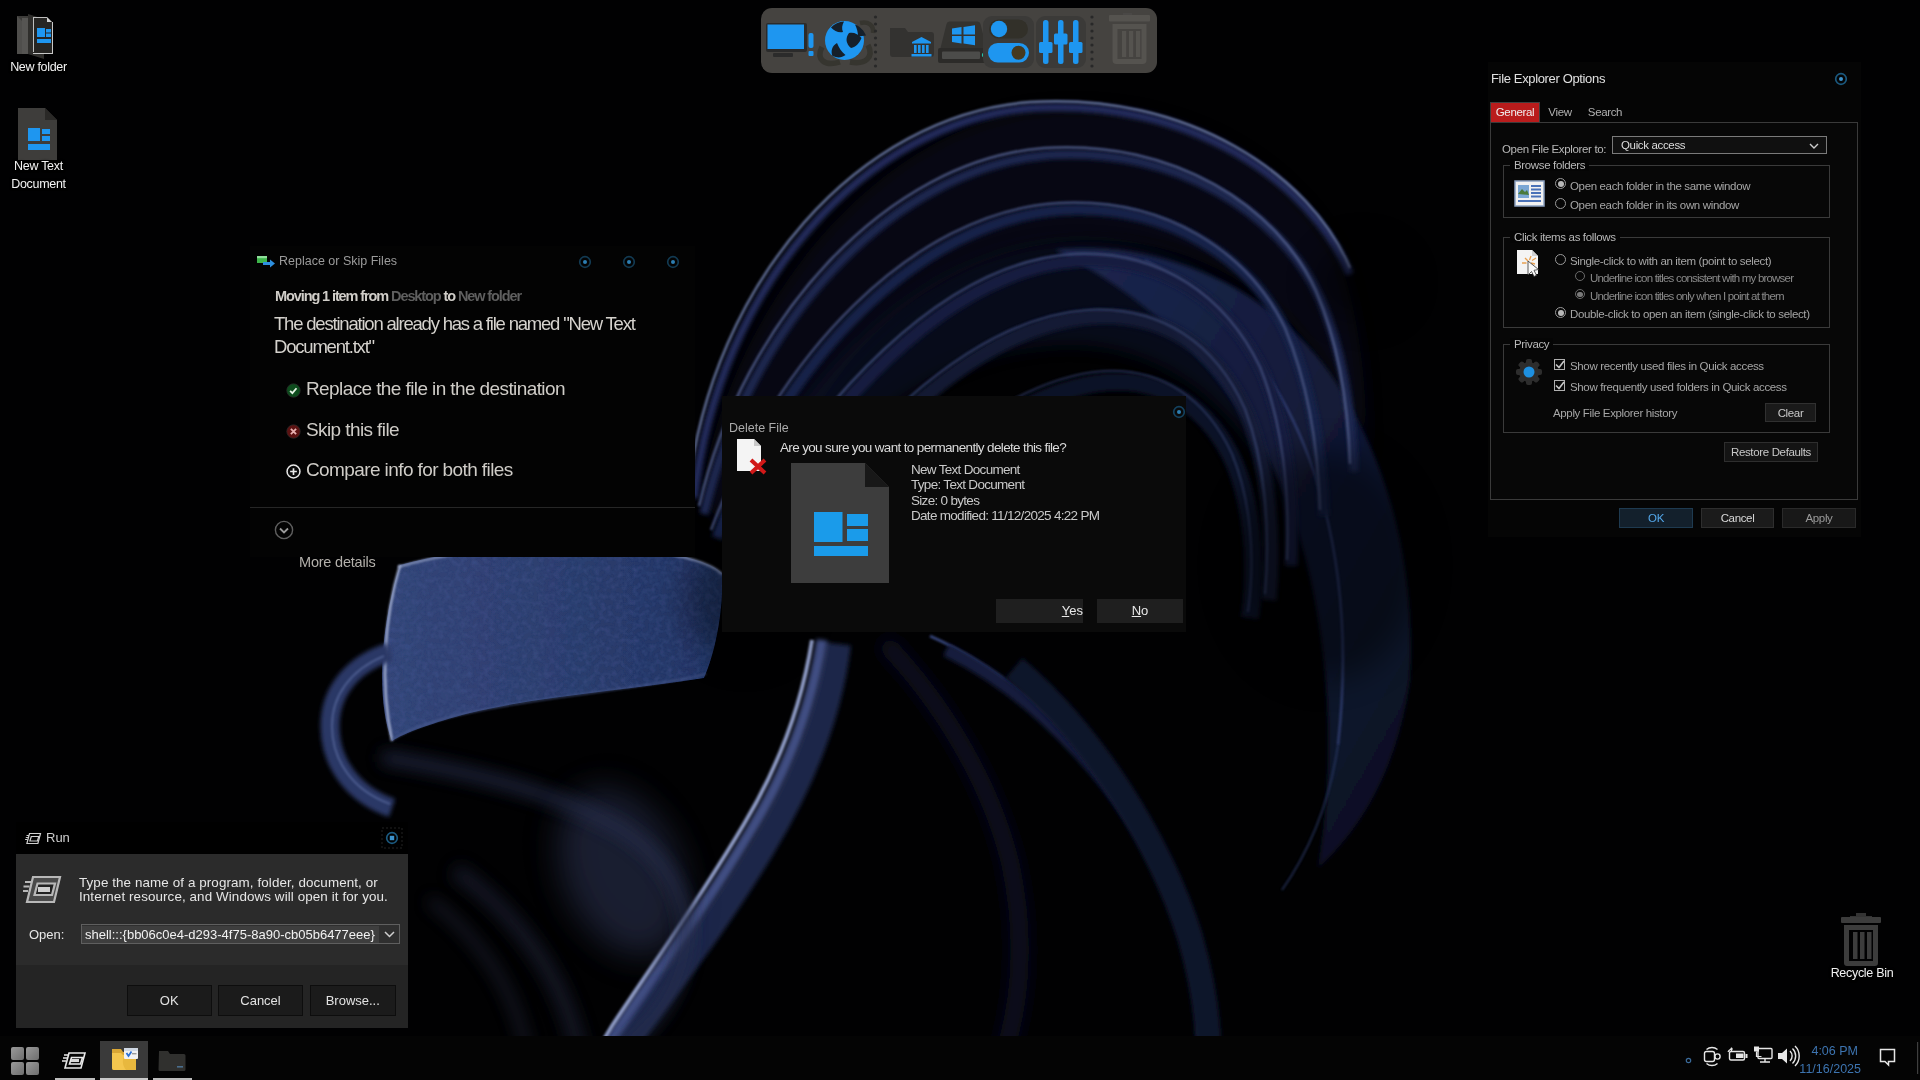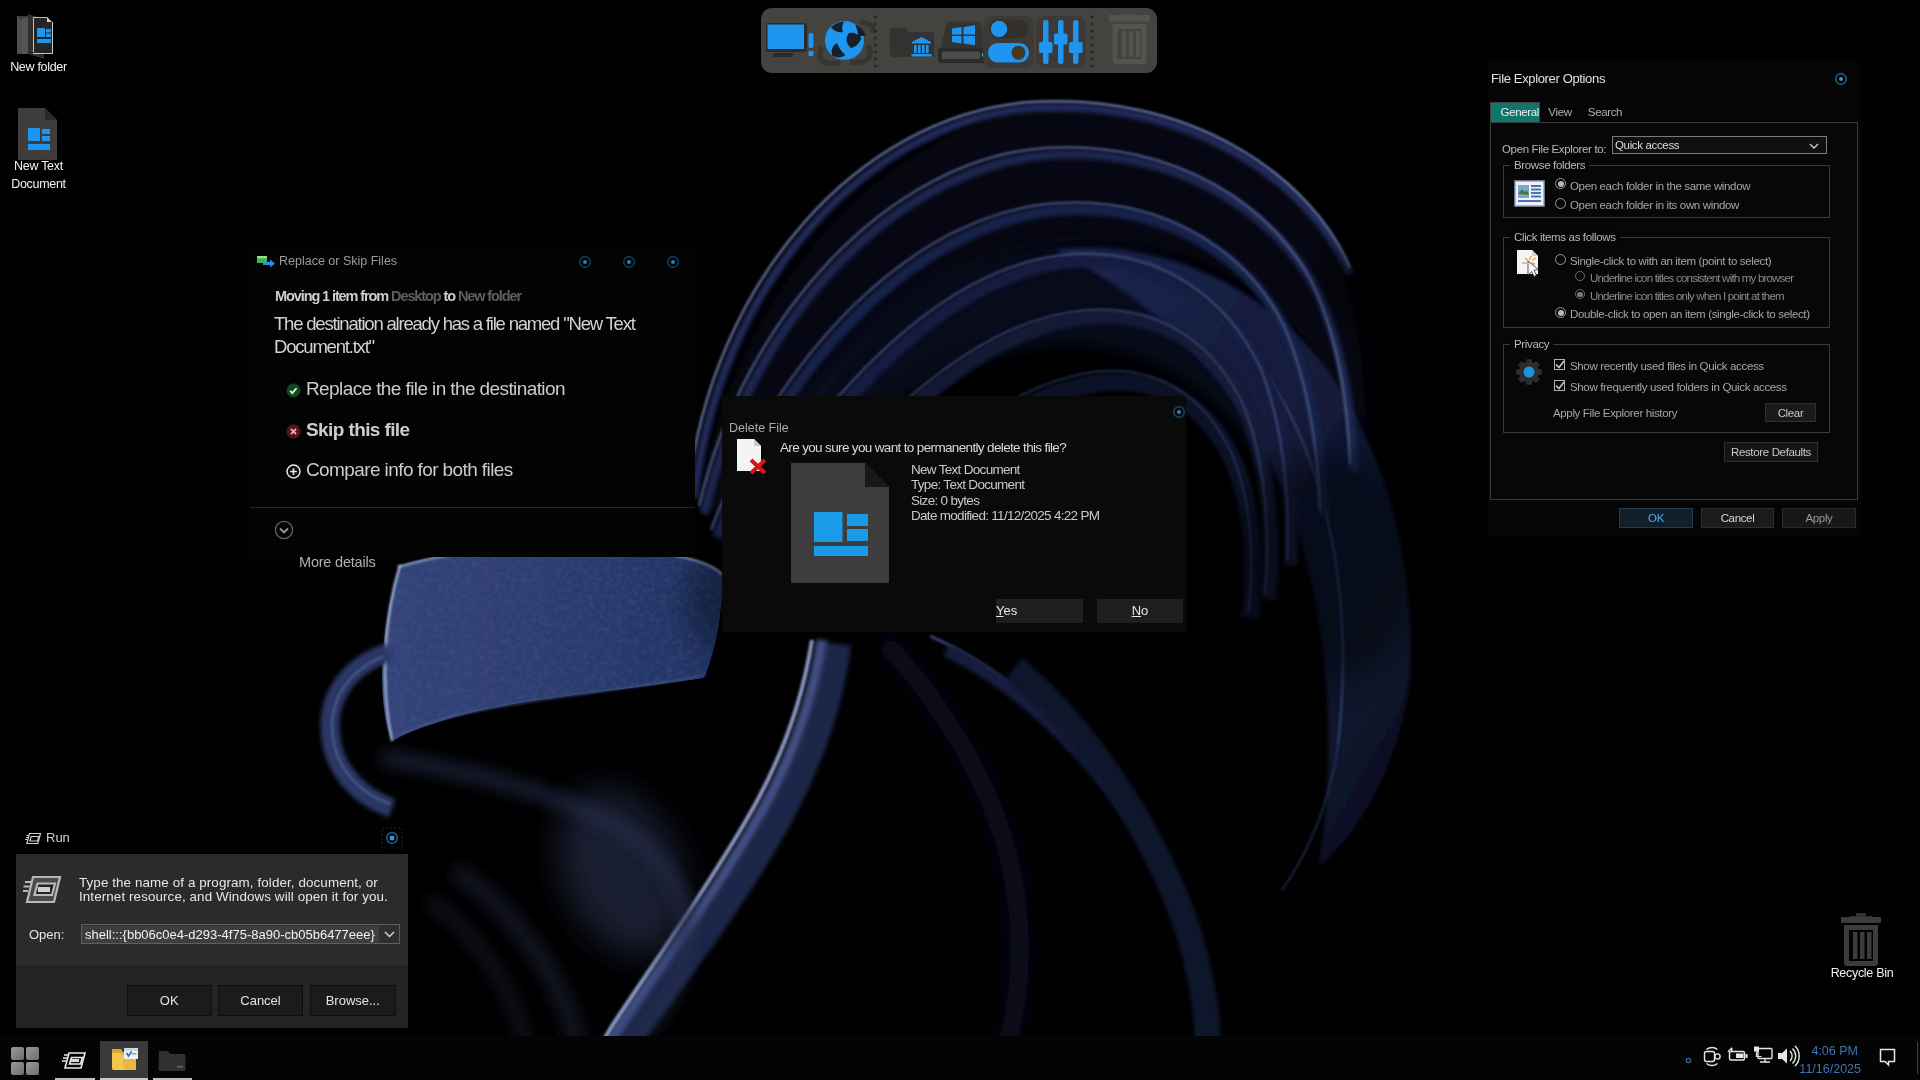--- a/index.html
+++ b/index.html
@@ -267,21 +267,21 @@
 
   <svg class="abs" width="15" height="15" viewBox="0 0 20 20" style="left:35.5px;top:136.5px">
     <circle cx="10" cy="10" r="9" fill="#0d4c1d" stroke="#2a2a2a" stroke-width="1"></circle>
     <path d="M5.5,10.5 l3,3 5.5,-6.5" stroke="#e8f5e8" stroke-width="2.4" fill="none"></path>
   </svg>
   <div class="abs" style="left:56px;top:132px;font-size:19px;letter-spacing:-0.6px;">Replace the file in the destination</div>
   <svg class="abs" width="15" height="15" viewBox="0 0 20 20" style="left:35.5px;top:177.5px">
     <circle cx="10" cy="10" r="9" fill="#5c1212" stroke="#2a2a2a" stroke-width="1"></circle>
     <path d="M6.5,6.5 l7,7 M13.5,6.5 l-7,7" stroke="#e8b0b0" stroke-width="2.4" fill="none"></path>
   </svg>
-  <div class="abs" style="left:56px;top:173px;font-size:19px;letter-spacing:-0.6px;font-weight:bold;">Skip this file</div>
+  <div class="abs" style="left:56px;top:173px;font-size:19px;letter-spacing:-0.6px;">Skip this file</div>
   <svg class="abs" width="15" height="15" viewBox="0 0 20 20" style="left:35.5px;top:217.5px">
     <circle cx="10" cy="10" r="8.6" fill="#0a0a0a" stroke="#e8e8e8" stroke-width="2"></circle>
     <path d="M10,5.5 l0,9 M5.5,10 l9,0" stroke="#e8e8e8" stroke-width="2.2" fill="none"></path>
   </svg>
   <div class="abs" style="left:56px;top:213px;font-size:19px;letter-spacing:-0.6px;">Compare info for both files</div>
   <div class="abs" style="left:0;top:261px;width:445px;height:1px;background:#262626;"></div>
   <svg class="abs" width="20" height="20" viewBox="0 0 20 20" style="left:24px;top:274px">
     <circle cx="10" cy="10" r="8.6" fill="none" stroke="#5f5f5f" stroke-width="1.4"></circle>
     <path d="M6,8.5 l4,4 4,-4" stroke="#9a9a9a" stroke-width="1.8" fill="none"></path>
   </svg>
@@ -307,39 +307,39 @@
     <path d="M74,0 l24,24 -24,0 z" fill="#181818"></path>
     <g fill="#1a9bea">
       <rect x="23" y="49" width="28.5" height="30"></rect>
       <rect x="56" y="51" width="21" height="12"></rect>
       <rect x="56" y="66" width="21" height="12"></rect>
       <rect x="23" y="83" width="54" height="10"></rect>
     </g>
   </svg>
   <div class="abs" style="left:189px;top:66px;font-size:13.5px;letter-spacing:-0.7px;line-height:15.3px;color:#c9c9c9;">New Text Document<br>Type: Text Document<br>Size: 0 bytes<br>Date modified: 11/12/2025 4:22 PM</div>
 
-  <div class="abs" style="left:274px;top:203px;width:87px;height:24px;background:#1f1f1f;text-align:left;font-size:13px;line-height:24px;color:#e8e8e8;"><span style="text-decoration:underline;">Y</span>es</div>
+  <div class="abs" style="left:274px;top:203px;width:87px;height:24px;background:#1f1f1f;text-align:right;font-size:13px;line-height:24px;color:#e8e8e8;"><span style="text-decoration:underline;">Y</span>es</div>
   <div class="abs" style="left:375px;top:203px;width:86px;height:24px;background:#1f1f1f;text-align:center;font-size:13px;line-height:24px;color:#e8e8e8;"><span style="text-decoration:underline;">N</span>o</div>
 </div>
 
 <div class="abs" style="left:1488px;top:62px;width:373px;height:475px;background:#050505;color:#b8b8b8;font-size:11.5px;letter-spacing:-0.35px;white-space:nowrap;">
   <div class="abs" style="left:3px;top:9px;font-size:13px;color:#e0e0e0;">File Explorer Options</div>
   <svg class="abs" width="16" height="16" viewBox="0 0 16 16" style="left:345px;top:9px">
     <circle cx="8" cy="8" r="5.3" fill="none" stroke="#1b5a80" stroke-width="1.7"></circle>
         <circle cx="8" cy="8" r="2" fill="#3d94cf"></circle>
   </svg>
 
-  <div class="abs" style="left:2px;top:40px;width:50px;height:26px;background:#0f766e;border:1px solid #3f3f3f;border-bottom:none;color:#f0f0f0;text-align:right;line-height:19px;">General</div>
+  <div class="abs" style="left:2px;top:40px;width:50px;height:26px;background:#b91c1c;border:1px solid #3f3f3f;border-bottom:none;color:#f0f0f0;text-align:center;line-height:19px;">General</div>
   <div class="abs" style="left:52px;top:42px;width:40px;height:18px;color:#b0b0b0;text-align:center;line-height:17px;">View</div>
   <div class="abs" style="left:92px;top:42px;width:50px;height:18px;color:#b0b0b0;text-align:center;line-height:17px;">Search</div>
 
   <div class="abs" style="left:2px;top:59.5px;width:368px;height:378px;border:1px solid #3a3a3a;background:#070707;"></div>
 
   <div class="abs" style="left:14px;top:81px;">Open File Explorer to:</div>
-  <div class="abs" style="left:124px;top:74px;width:215px;height:18px;background:#101010;border:1px solid #7a7a7a;color:#dcdcdc;line-height:17px;padding-left:2px;">Quick access
+  <div class="abs" style="left:124px;top:74px;width:215px;height:18px;background:#101010;border:1px solid #7a7a7a;color:#dcdcdc;line-height:17px;padding-left:8px;">Quick access
     <svg width="10" height="6" viewBox="0 0 10 6" style="position:absolute;right:7px;top:6px">
           <path d="M1,1 l4,4 4,-4" stroke="#cccccc" stroke-width="1.4" fill="none"></path>
         </svg>
   </div>
 
   <div class="abs" style="left:15px;top:103px;width:327px;height:53px;border:1px solid #3a3a3a;"></div>
   <div class="abs" style="left:22px;top:97px;background:#050505;padding:0 4px;">Browse folders</div>
   <svg class="abs" width="31" height="27" viewBox="0 0 31 27" style="left:26px;top:118px">
     <rect x="1" y="1" width="29" height="25" fill="#f2f2f2"></rect>
     <rect x="1" y="1" width="29" height="25" fill="none" stroke="#8aa0c0" stroke-width="1.5"></rect>

